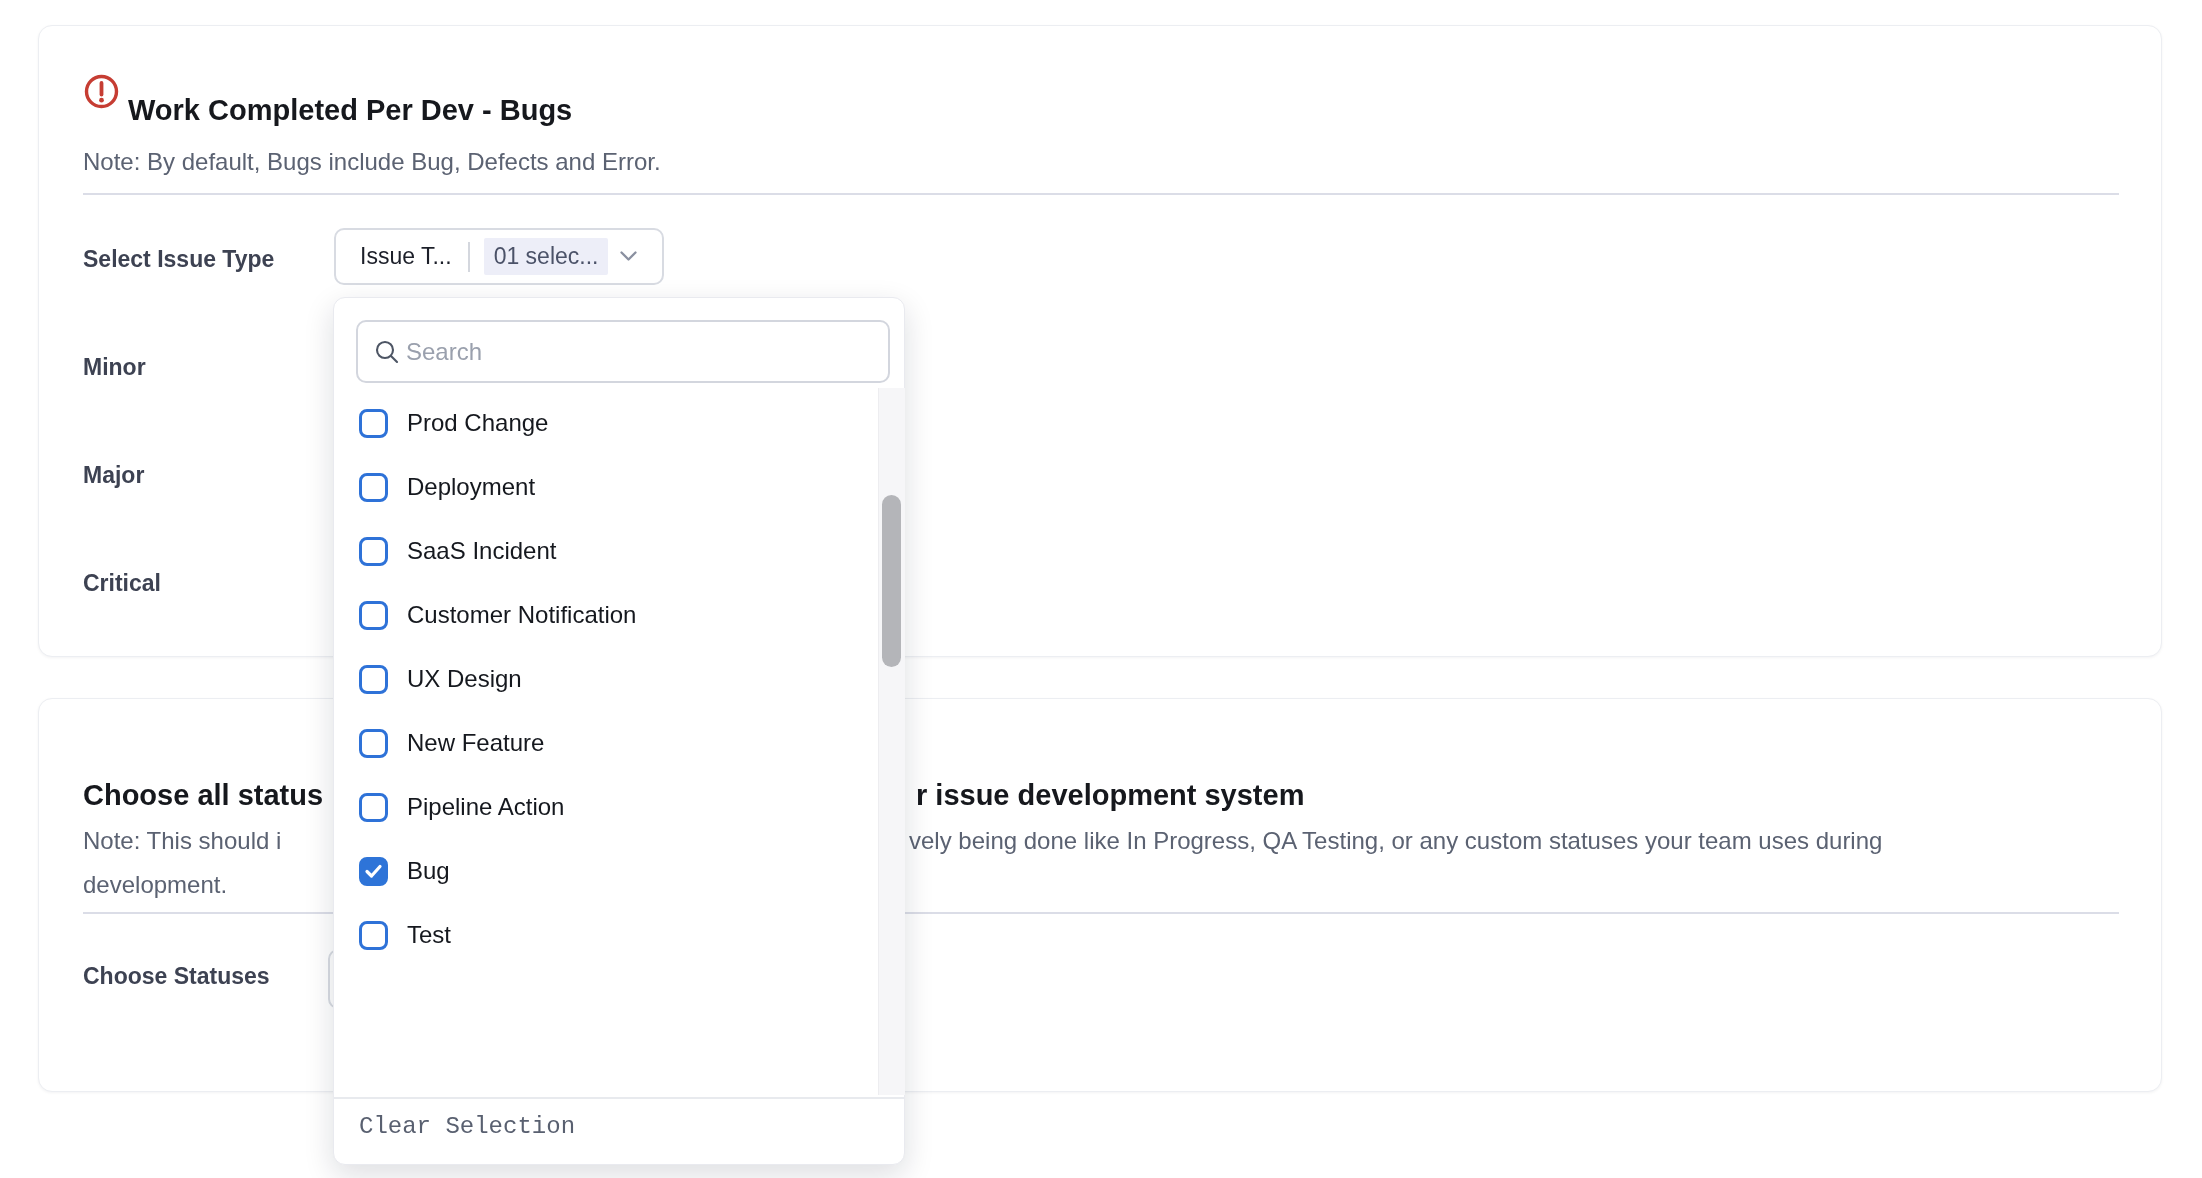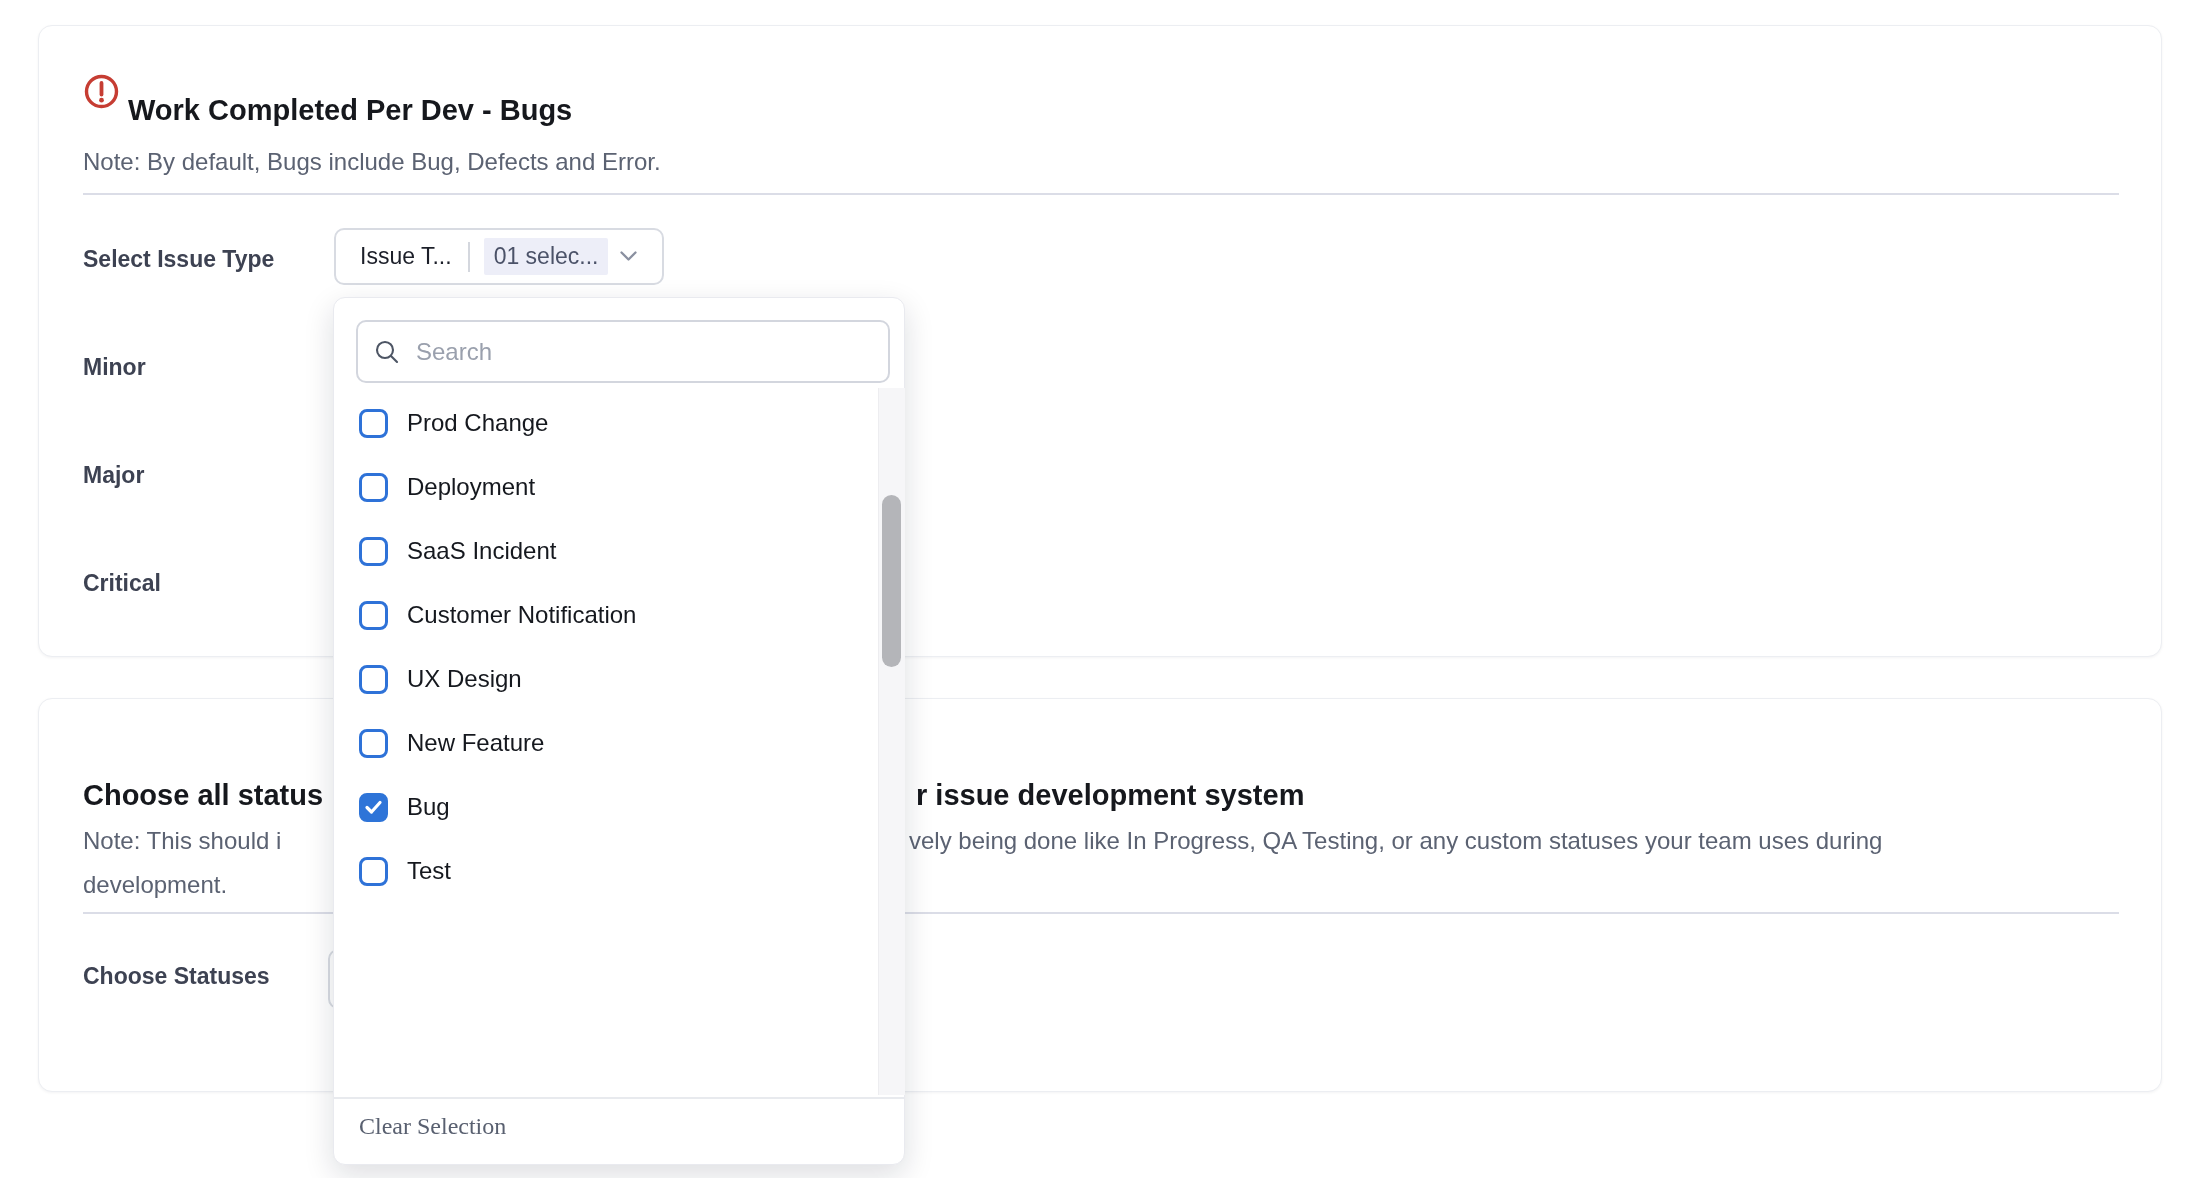--- a/index.html
+++ b/index.html
@@ -61,21 +61,21 @@
     background:#fff;border:1px solid #e9eaef;border-radius:12px;
     box-shadow:0 10px 30px rgba(16,24,40,.14);z-index:10;box-sizing:border-box;
   }
   .search-box{
     position:absolute;left:22px;top:22px;width:534px;height:63px;
     border:2px solid #d3d6de;border-radius:10px;box-sizing:border-box;
     display:flex;align-items:center;padding:0 16px;background:#fff;
   }
   .search-box input{
     border:none;outline:none;flex:1;font-size:24px;color:#6d28d9;
-    font-family:"Liberation Sans", sans-serif;margin-left:14px;background:transparent;
+    font-family:"Liberation Sans", sans-serif;margin-left:4px;background:transparent;
   }
   .search-box input::placeholder{color:#9aa0ad;}
 
   .option-list{position:absolute;left:0;top:93px;width:544px;}
   .row{
     height:64px;display:flex;align-items:center;padding-left:25px;cursor:pointer;
   }
   .cb{
     width:29px;height:29px;border:3px solid #2e72d8;border-radius:8px;
     box-sizing:border-box;background:#fff;flex:0 0 auto;
@@ -93,21 +93,21 @@
   }
   .scroll-thumb{
     position:absolute;left:548px;top:197px;width:19px;height:172px;
     background:#b4b5b9;border-radius:10px;cursor:grab;
   }
 
   .panel-footer-divider{position:absolute;left:0;top:799px;width:100%;height:2px;background:#e8eaee;}
   .clear-btn{
     position:absolute;left:25px;top:815px;font-size:24px;color:#596070;
     background:none;border:none;padding:0;cursor:pointer;
-    font-family:Liberation Serif, serif;
+    font-family:Liberation Mono, monospace;
   }
 
   
   #card2 .h-left{left:44px;top:52px;}
   #card2 .h-right{left:877px;top:52px;}
   #card2 .n-left{left:44px;top:102px;}
   #card2 .n-right{left:870px;top:102px;}
   #card2 .n-line2{left:44px;top:146px;}
   #card2 .hdivider{left:44px;top:213px;width:2036px;}
   #card2 .row-label{top:263px;}
@@ -208,20 +208,26 @@
     <span class="row-label-text">UX Design</span>
   </div>
 
   <div class="row">
     <span class="cb">
       
     </span>
     <span class="row-label-text">New Feature</span>
   </div>
 
+  <div class="row">
+    <span class="cb">
+      
+    </span>
+    <span class="row-label-text">Pipeline Action</span>
+  </div>
 
   <div class="row">
     <span class="cb checked">
       <svg width="19" height="17" viewBox="0 0 19 17">
         <path d="M3 8.5 L7.5 13 L16 3.5" fill="none" stroke="#ffffff" stroke-width="3.2" stroke-linecap="round" stroke-linejoin="round"></path>
       </svg>
     </span>
     <span class="row-label-text">Bug</span>
   </div>
 

